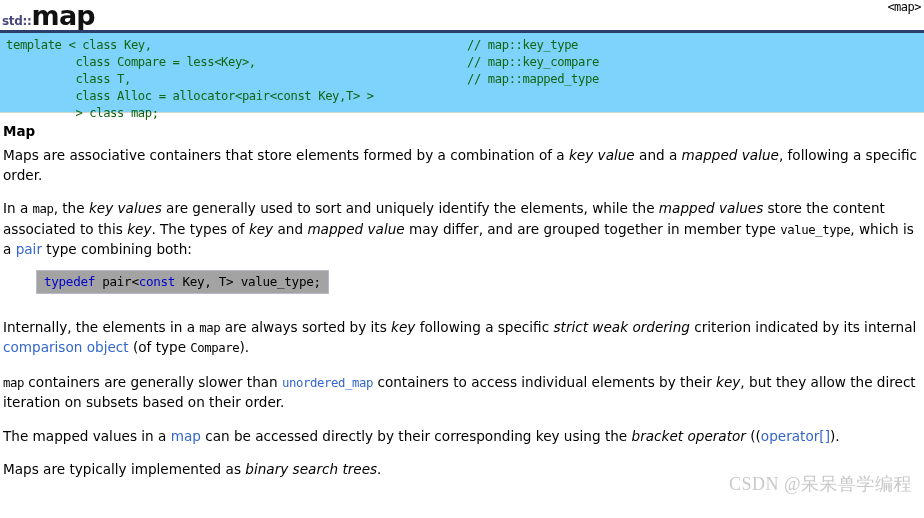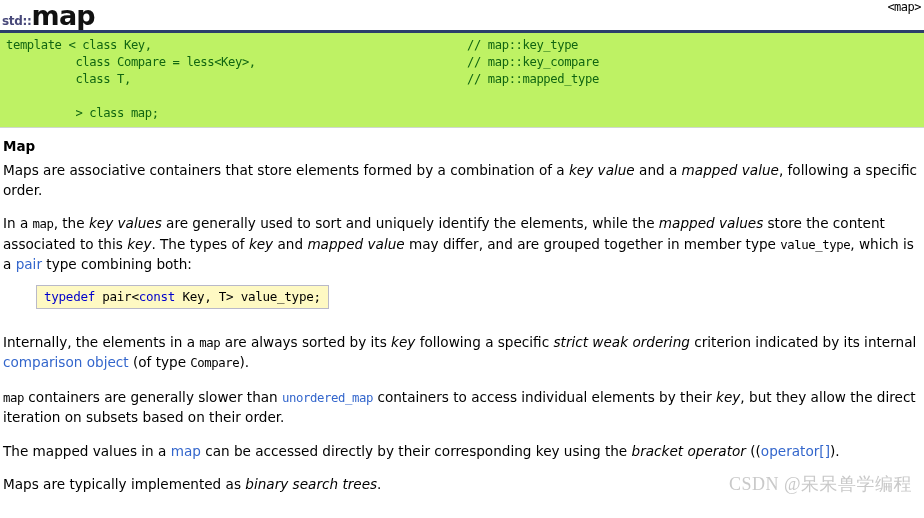--- a/index.html
+++ b/index.html
@@ -55,23 +55,23 @@
     letter-spacing: -0.5px;
     text-align: right;
   }
 
   
   .proto-block {
     position: relative;
     margin-top: 0px;
     border-top: 3px solid #2c3e6b;
     border-bottom: 1px solid #cfd8cf;
-    background: #bef264;
+    background: #7dd3fc;
     padding: 4px 0 5px 0;
-    height: 98px;
+    height: 83px;
     box-sizing: border-box;
   }
   .proto-grid {
     position: relative;
     font-family: "DejaVu Sans Mono", "Liberation Mono", monospace;
     font-size: 12.2px;
     line-height: 17px;
     color: #116611;
     letter-spacing: -0.4px;
   }
@@ -125,21 +125,21 @@
   .lnk.mono { color: #3366cc; }
   i.em { font-style: italic; }
 
   
   .typedef-wrap {
     margin: 4px 0 24px 33px;
   }
   .typedef-box {
     display: inline-block;
     border: 1px solid #b9b9c9;
-    background: #fef9c3;
+    background: #a3a3a3;
     padding: 3px 7px 4px 7px;
     font-family: "DejaVu Sans Mono", "Liberation Mono", monospace;
     font-size: 12.6px;
     letter-spacing: -0.3px;
     color: #000000;
     white-space: pre;
   }
   .kw { color: #0000cc; }
 
   
@@ -173,20 +173,21 @@
     </div>
     <div class="proto-row">
       <span class="proto-code">          class Compare = less&lt;Key&gt;,</span>
       <span class="proto-comment">// map::key_compare</span>
     </div>
     <div class="proto-row">
       <span class="proto-code">          class T,</span>
       <span class="proto-comment">// map::mapped_type</span>
     </div>
     <div class="proto-row">
+      <span class="proto-code">          class Alloc = allocator&lt;pair&lt;const Key,T&gt; &gt;</span>
     </div>
     <div class="proto-row">
       <span class="proto-code">          &gt; class map;</span>
       <span class="proto-comment"></span>
     </div>
   </div>
 </div>
 
 <div class="content">
 

